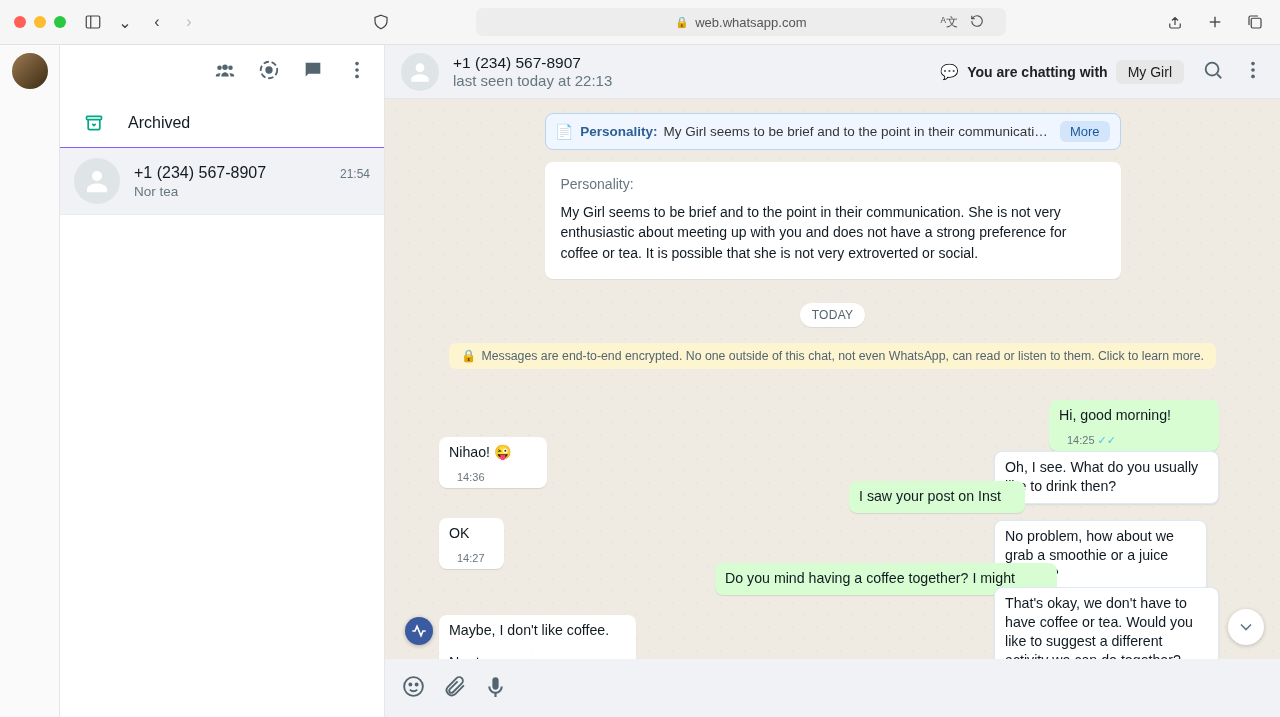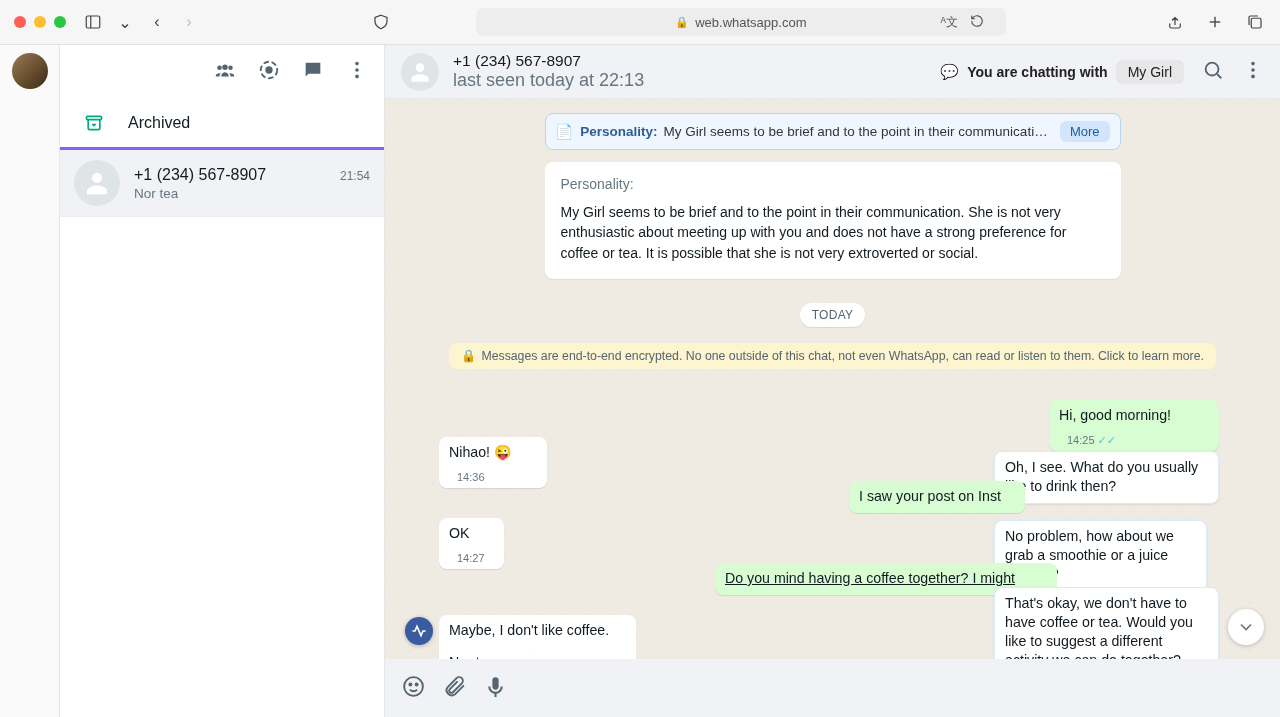--- a/index.html
+++ b/index.html
@@ -28,41 +28,41 @@
 
 
 .sidebar { width: 325px; background: #fff; border-right: 1px solid #e6e6e6; display: flex; flex-direction: column; }
 .side-head { height: 54px; display: flex; align-items: center; justify-content: flex-end; gap: 22px; padding: 0 16px; }
 .side-head svg { width: 22px; height: 22px; color: #54656f; }
 .search-row { background: #fff; padding: 7px 10px; display: flex; align-items: center; gap: 8px; }
 .search-box { flex: 1; background: #f0f2f5; border-radius: 8px; height: 34px; display: flex; align-items: center; padding: 0 12px; gap: 14px; }
 .search-box input { border: none; background: transparent; outline: none; font-size: 14px; flex: 1; color: #333; }
 .filter-btn { width: 24px; height: 24px; display: flex; align-items: center; justify-content: center; color: #8696a0; }
 
-.archived { display: flex; align-items: center; gap: 24px; padding: 14px 12px 14px 24px; border-bottom: 3px solid #8b5cf6; }
+.archived { display: flex; align-items: center; gap: 24px; padding: 14px 12px 14px 24px; border-bottom: 1px solid #8b5cf6; }
 .archived .arch-icon { width: 20px; height: 20px; color: #00a884; }
 .archived .arch-label { color: #111b21; font-size: 16px; }
 
 .chat-item { display: flex; align-items: center; gap: 14px; padding: 10px 14px; background: #f0f2f5; border-bottom: 1px solid #e9edef; }
 .chat-item .ci-avatar { width: 46px; height: 46px; border-radius: 50%; background: #dfe5e7; display: flex; align-items: center; justify-content: center; }
 .chat-item .ci-avatar svg { width: 30px; height: 30px; fill: #fff; color: #fff; }
 .ci-main { flex: 1; min-width: 0; }
 .ci-row1 { display: flex; justify-content: space-between; align-items: baseline; }
 .ci-name { font-size: 16px; color: #111b21; }
 .ci-time { font-size: 12px; color: #667781; }
 .ci-preview { font-size: 13.5px; color: #667781; margin-top: 2px; }
 
 
 .chat { flex: 1; display: flex; flex-direction: column; position: relative; min-width: 0; }
 .chat-head { height: 54px; background: #f0f2f5; border-bottom: 1px solid #e6e6e6; display: flex; align-items: center; padding: 0 16px; gap: 14px; }
 .ch-avatar { width: 38px; height: 38px; border-radius: 50%; background: #dfe5e7; display: flex; align-items: center; justify-content: center; }
 .ch-avatar svg { width: 26px; height: 26px; fill: #fff; }
 .ch-info { display: flex; flex-direction: column; }
 .ch-name { font-size: 15.5px; color: #111b21; font-weight: 500; }
-.ch-status { font-size: 18px; color: #667781; }
+.ch-status { font-size: 15px; color: #667781; }
 .ch-right { margin-left: auto; display: flex; align-items: center; gap: 18px; }
 .chip-row { display: flex; align-items: center; gap: 8px; font-size: 14px; color: #222; }
 .chip-row .chip-icon { font-size: 15px; }
 .chip { background: #e7e7e7; border-radius: 6px; padding: 4px 12px; font-size: 14px; }
 
 .messages { flex: 1; overflow: hidden; position: relative; background: #efeae2; background-image:
   radial-gradient(rgba(0,0,0,0.018) 1px, transparent 1px),
   radial-gradient(rgba(0,0,0,0.018) 1px, transparent 1px);
   background-size: 24px 24px; background-position: 0 0, 12px 12px;
   padding: 14px 54px 12px 54px; display: flex; flex-direction: column; gap: 6px; }
@@ -270,21 +270,21 @@
         <span>Messages are end-to-end encrypted. No one outside of this chat, not even WhatsApp, can read or listen to them. Click to learn more.</span>
       </div>
 
       <div class="msg-stack" id="stack">
           <div class="bubble out" style="top: 15px; width: 170px; right: 0px; left: 610px;"><span class="bt">Hi, good morning!</span><span class="meta">14:25<span class="ticks"> ✓✓</span></span></div>
           <div class="bubble in" style="top: 52px; width: 108px; left: 0px;"><span class="bt">Nihao! 😜</span><span class="meta">14:36</span></div>
           <div class="bubble out ai" style="top: 66px; width: 225px; left: 555px;"><span class="bt">Oh, I see. What do you usually like to drink then?</span></div>
           <div class="bubble out" style="top: 96px; width: 176px; right: 194px; left: 410px;"><span class="bt">I saw your post on Inst</span></div>
           <div class="bubble in" style="top: 133px; width: 65px; left: 0px;"><span class="bt">OK</span><span class="meta">14:27</span></div>
           <div class="bubble out ai" style="top: 135px; width: 213px; left: 555px;"><span class="bt">No problem, how about we grab a smoothie or a juice instead?</span></div>
-          <div class="bubble out" style="top: 178px; width: 342px; right: 146px; left: 276px; text-decoration: underline;"><span class="bt">Do you mind having a coffee together? I might </span></div>
+          <div class="bubble out" style="top: 178px; width: 342px; right: 146px; left: 276px;"><span class="bt">Do you mind having a coffee together? I might </span></div>
           <div class="bubble out ai" style="top: 202px; width: 225px; left: 555px;"><span class="bt">That's okay, we don't have to have coffee or tea. Would you like to suggest a different activity we can do together?</span></div>
           <div class="bubble in" style="top: 230px; width: 197px; left: 0px;"><span class="bt">Maybe, I don't like coffee.</span><span class="meta">14:30</span></div>
           <div class="bubble in" style="top: 262px; width: 93px; left: 0px;"><span class="bt">Nor tea</span></div>
         </div>
     </div>
 
     <div class="chat-ai-fab">
       <svg viewBox="0 0 24 24" fill="none" stroke="#fff" stroke-width="2.4">
           <polyline points="2 12 6 12 9 5 15 19 18 12 22 12"></polyline>
         </svg>

